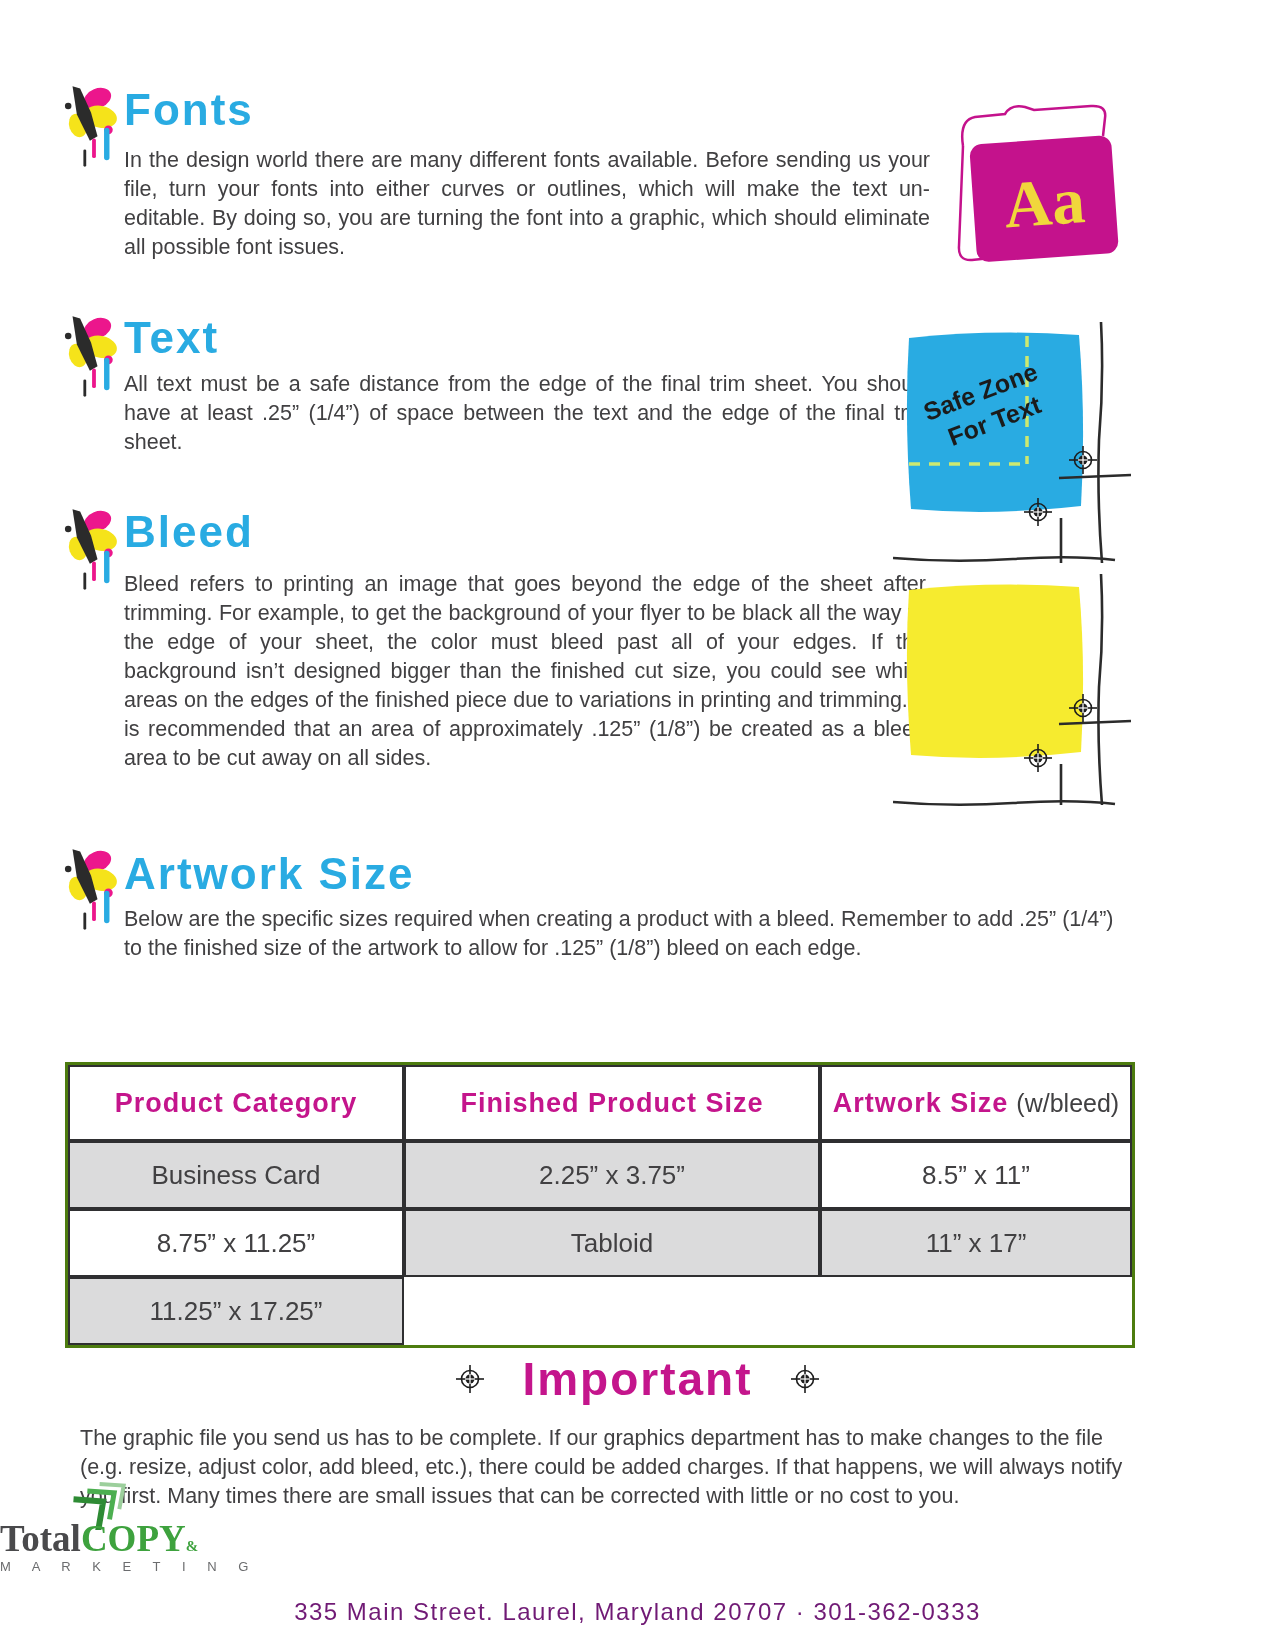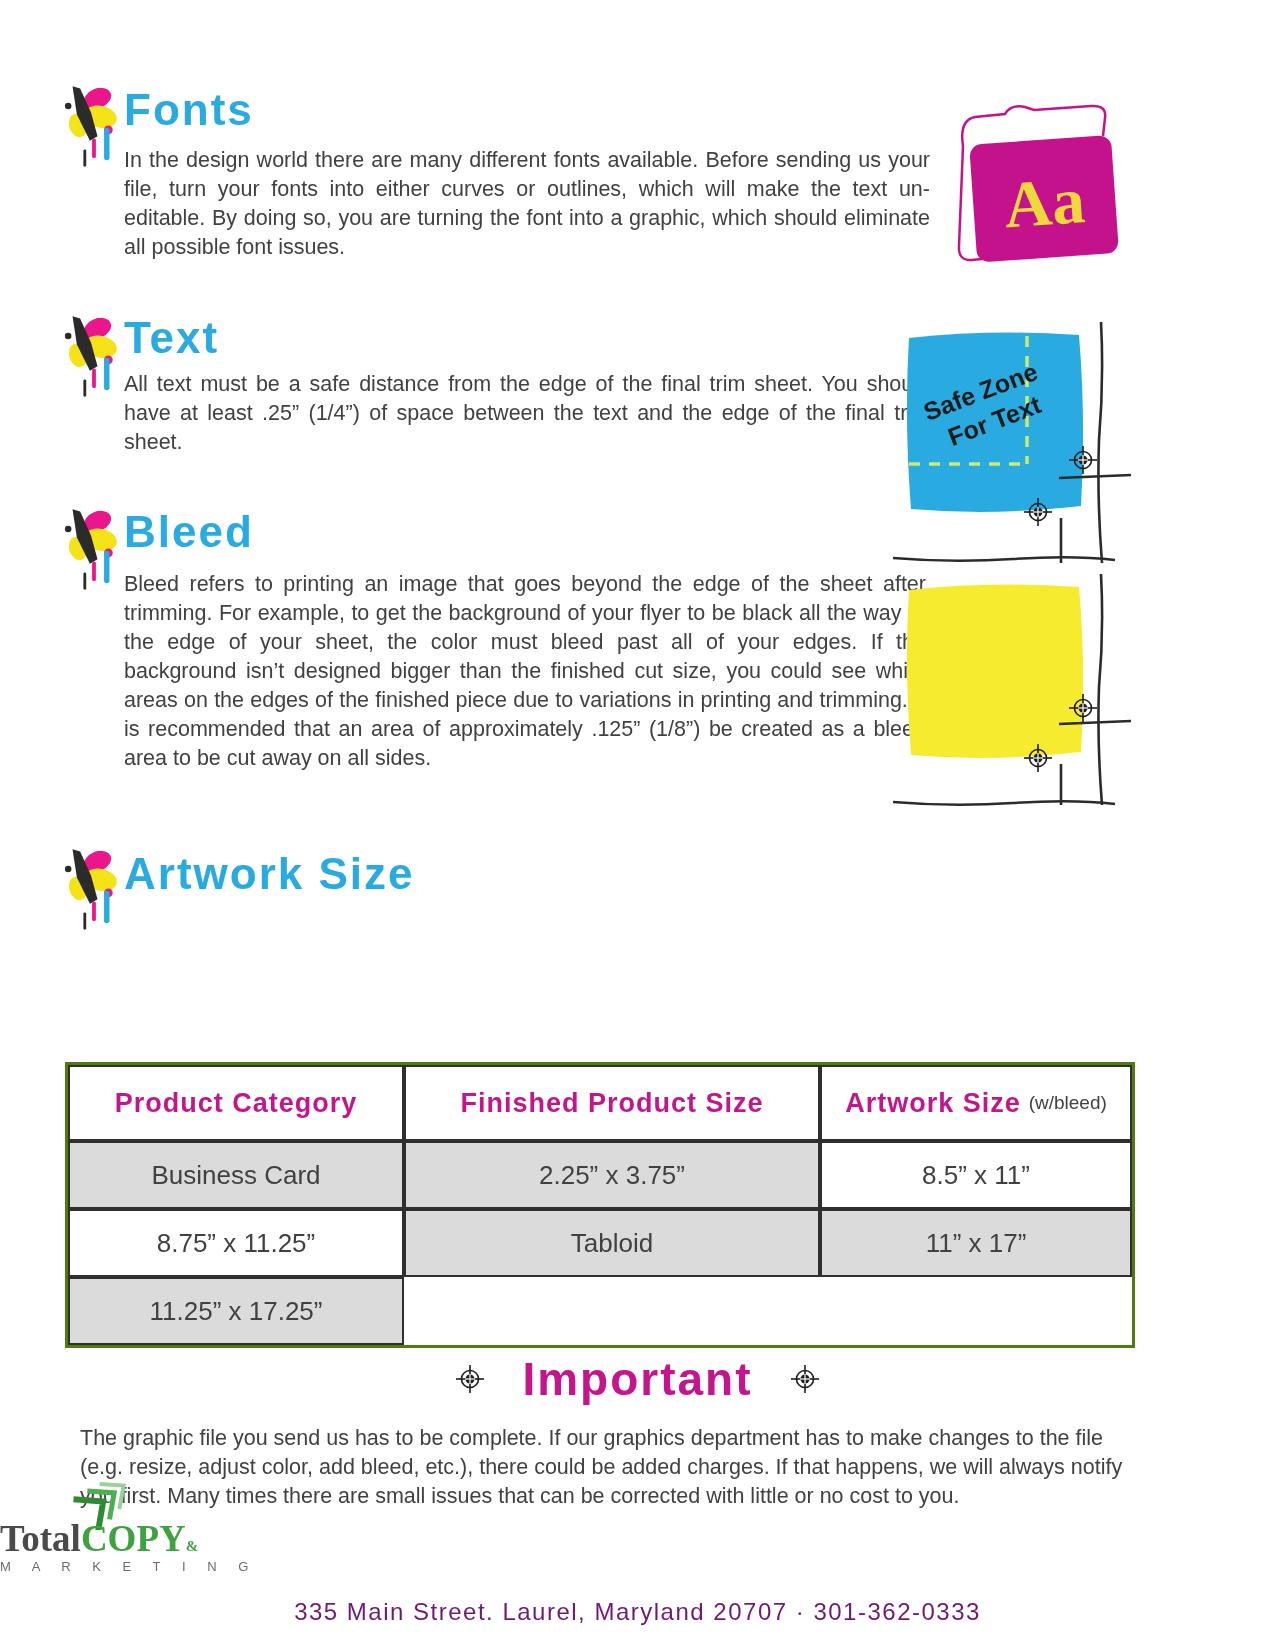--- a/index.html
+++ b/index.html
@@ -13,21 +13,21 @@
   .body-text.no-just{text-align:left;}
 
   
   .size-table{border:3px solid #4d7c0f;border-collapse:collapse;width:1064px;
               display:grid;grid-template-columns:336px 416px 312px;}
   .cell{border:2px solid #2f2f31;display:flex;align-items:center;justify-content:center;
         font-size:26px;color:#414042;}
   .cell.head{height:72px;background:#ffffff;font-family:cursive,sans-serif;
              color:#C4158C;font-size:27px;font-weight:bold;letter-spacing:1px;}
   .cell.head .suffix{font-family:"Liberation Sans",sans-serif;color:#414042;
-                     font-size:19px;font-weight:normal;margin-left:8px;letter-spacing:0;}
+                     font-size:25px;font-weight:normal;margin-left:8px;letter-spacing:0;}
   .row-gray{background:#dbdbdc;}
   .row-white{background:#ffffff;}
   .cell.data{height:64px;}
 
   .important-title{font-family:cursive,sans-serif;font-weight:bold;color:#C4158C;
                    font-size:46px;letter-spacing:2px;}
   .important-wrap{display:flex;align-items:center;justify-content:center;gap:32px;width:100%;}
 
   .logo-wrap{display:flex;flex-direction:column;align-items:flex-start;width:100%;}
   .logo-text{font-family:"Liberation Serif",serif;font-weight:bold;font-size:37px;line-height:1;}
@@ -136,20 +136,21 @@
     <ellipse cx="39" cy="32" rx="15" ry="10" fill="#F5E31A" transform="rotate(12 39 32)"></ellipse>
     <ellipse cx="18" cy="40" rx="8" ry="11" fill="#F5E31A" transform="rotate(-18 18 40)"></ellipse>
     <path d="M13 4 L20 6 L30 28 L36 50 L29 54 L17 30 Z" fill="#2b2b2b"></path>
     <circle cx="9" cy="22" r="3" fill="#2b2b2b"></circle>
     <circle cx="46" cy="44" r="4" fill="#EC168C"></circle>
     <rect x="42" y="42" width="5" height="30" rx="2.5" fill="#29ABE2"></rect>
     <rect x="31" y="52" width="3.5" height="18" rx="1.7" fill="#EC168C"></rect>
     <rect x="23" y="62" width="2.6" height="16" rx="1.3" fill="#2b2b2b"></rect>
   </svg>
   <div class="abs section-title" style="left:124px;top:852px">Artwork Size</div>
+  <div class="abs body-text no-just" style="left:124px;top:905px;width:1006px">Below are the specific sizes required when creating a product with a bleed.  Remember to add .25” (1/4”) to the finished size of the artwork to allow for .125” (1/8”) bleed on each edge.</div>
 
   <div class="abs size-table" style="left:65px;top:1062px">
     <div class="cell head">
       <span>Product Category</span>
     </div>
     <div class="cell head">
       <span>Finished Product Size</span>
     </div>
     <div class="cell head">
       <span>Artwork Size</span>

